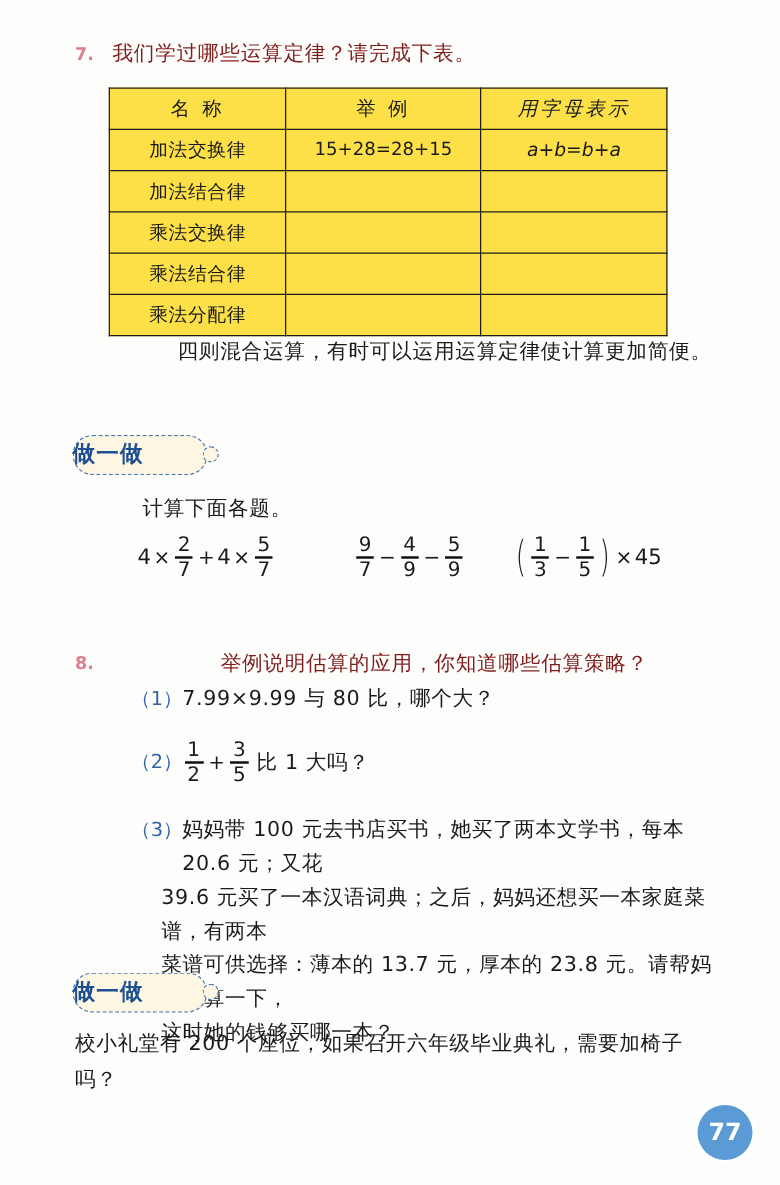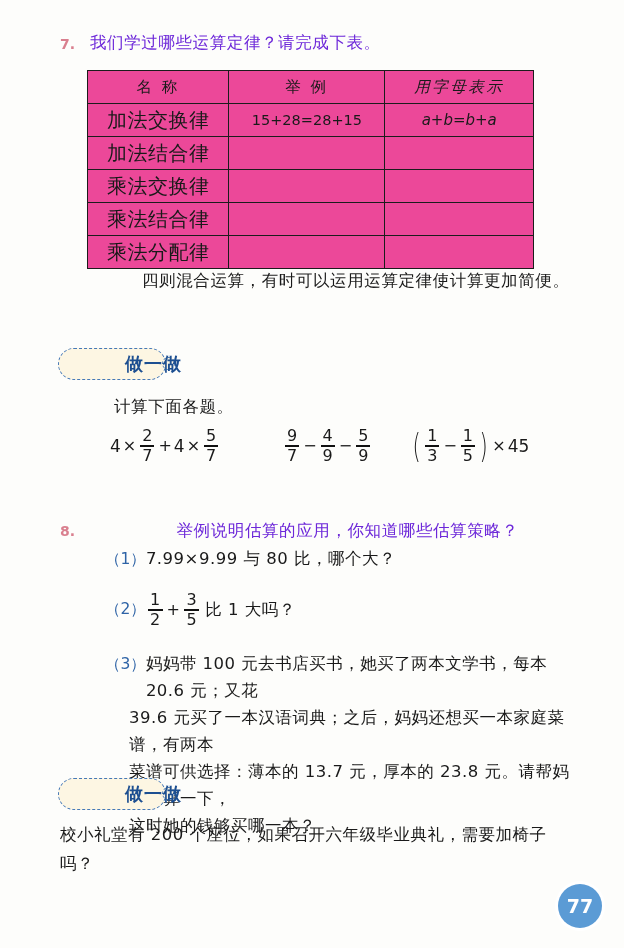--- a/index.html
+++ b/index.html
@@ -12,40 +12,40 @@
     overflow:hidden;
   }
   .page{position:relative;width:624px;height:948px;}
 
   
   .cn{font-family:"DejaVu Sans","Liberation Sans",sans-serif;}
   .qnum{
     color:#d97f8e;font-weight:bold;font-size:14px;
     position:absolute;letter-spacing:0;
   }
-  .qtext{font-size:16.5px;letter-spacing:.6px;color:#6d28d9;}
+  .qtext{font-size:16.5px;letter-spacing:.6px;color:#7f1d1d;}
 
   
   #q7{position:absolute;left:60px;top:32px;width:540px;}
   #q7 .qnum{left:0;top:4px;}
   #q7 .qbody{margin-left:30px;}
 
   
   .law-table{
     position:absolute;left:87px;top:70px;
     border-collapse:collapse;
     width:447px;
-    background:#ec4899;
+    background:#fde047;
   }
   .law-table td{
     border:1.6px solid #1c1c1c;
     height:32px;
     text-align:center;
     vertical-align:middle;
-    font-size:20px;
+    font-size:15px;
     padding:0 4px;
     letter-spacing:.5px;
   }
   .law-table td.c0{width:147px;}
   .law-table td.c1{width:152px;}
   .law-table td.c2{width:148px;font-style:italic;}
   .law-table tr.head td{font-size:15.5px;letter-spacing:2.5px;}
   .law-table td.ex{font-size:14.5px;letter-spacing:0;font-family:"DejaVu Sans","Liberation Sans",sans-serif;}
   .law-table td.alg{font-style:italic;font-size:15px;letter-spacing:0;}
 
@@ -67,22 +67,22 @@
   }
   .doit .dot{
     position:absolute;left:104px;top:9px;
     width:13px;height:13px;
     border:1.5px dashed #4679b7;
     border-radius:50%;
     background:#fdf6e3;
     box-sizing:border-box;
   }
   .doit .lbl{
-    position:absolute;left:16px;top:0;width:108px;height:28px;
-    line-height:32px;text-align:right;
+    position:absolute;left:0;top:0;width:108px;height:28px;
+    line-height:32px;text-align:left;
     color:#1d4f91;font-size:18px;font-weight:bold;letter-spacing:1px;
   }
   #doit1{left:58px;top:348px;}
   #doit2{left:58px;top:778px;}
 
   
   #calc-line{position:absolute;left:114px;top:396px;font-size:16.5px;letter-spacing:.6px;}
 
   
   #expr-row{position:absolute;left:110px;top:428px;width:480px;height:54px;}

